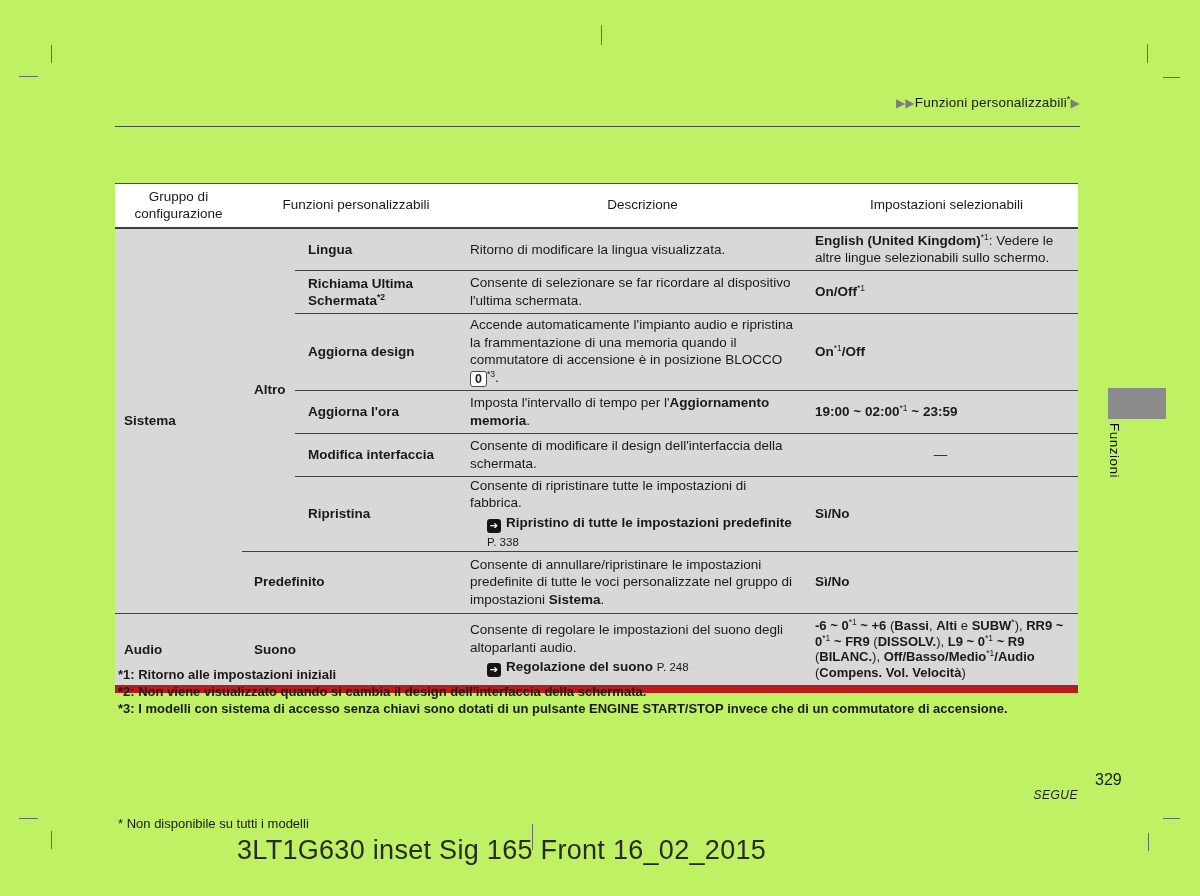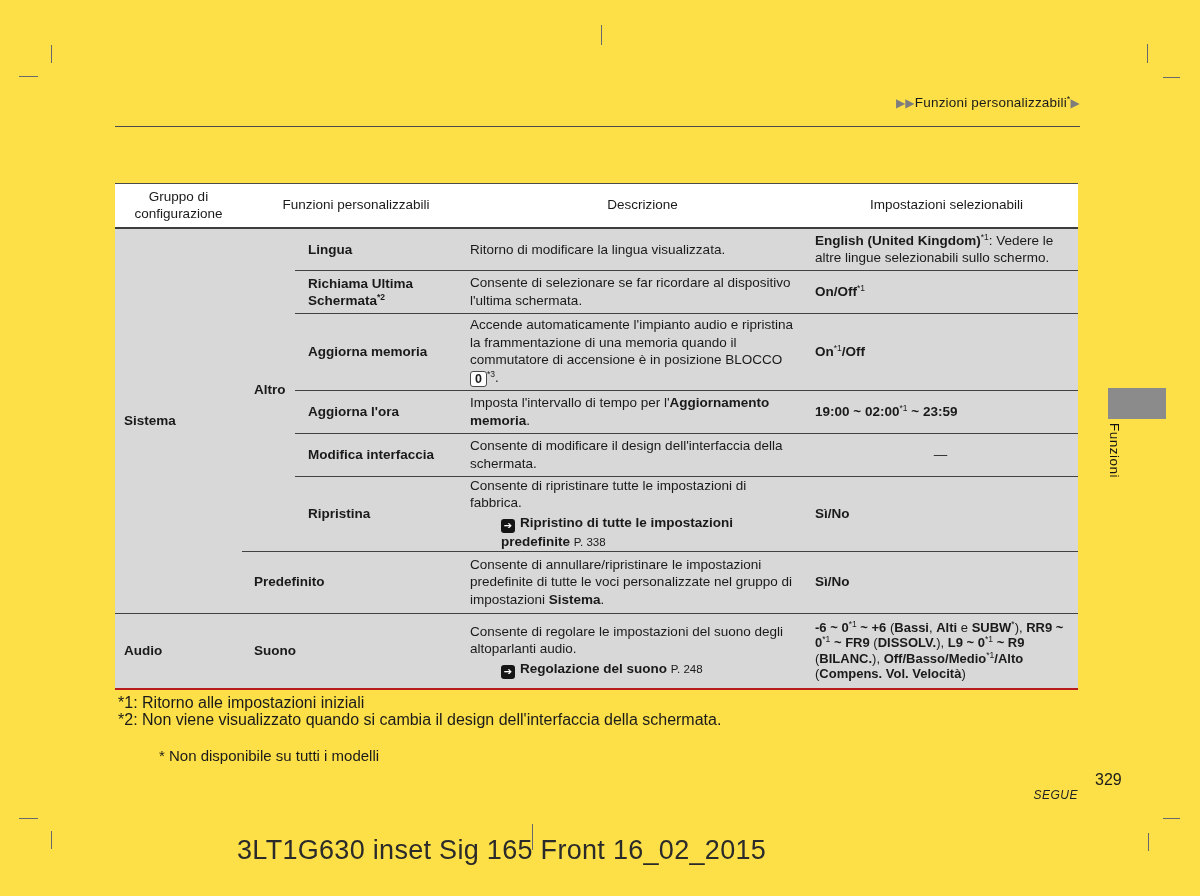--- a/index.html
+++ b/index.html
@@ -1,57 +1,57 @@
 <!DOCTYPE html>
 <html><head>
 <meta charset="utf-8">
 <style>
   html,body{margin:0;padding:0;}
   body{width:1200px;height:896px;background:#fff;font-family:"Liberation Sans","DejaVu Sans",sans-serif;color:#1a1a1a;}
-  .page{position:relative;width:1200px;height:896px;background:#fde047;overflow:hidden;}
+  .page{position:relative;width:1200px;height:896px;background:#bef264;overflow:hidden;}
 
   
   .mark{position:absolute;background:#6a6a6a;}
 
   
   .runhead{position:absolute;top:95px;right:120px;font-size:13.5px;letter-spacing:.2px;white-space:nowrap;}
   .runhead .arr{color:#7d7d7d;font-family:"DejaVu Sans",sans-serif;font-size:12px;}
   .runhead sup{font-size:9px;}
   .top-rule{position:absolute;left:115px;top:126px;width:965px;height:1px;background:#4a4a4a;}
 
   
   .tbl-wrap{position:absolute;left:115px;top:183px;width:963px;}
   table{border-collapse:collapse;width:963px;table-layout:fixed;}
   thead th{font-weight:normal;font-size:13.5px;text-align:center;vertical-align:middle;
     border-top:1px solid #4a4a4a;border-bottom:2px solid #3d3d3d;background:#fff;height:43px;line-height:1.22;padding:0;}
   tbody td{background:#d8d8d8;font-size:13.5px;vertical-align:middle;border-bottom:1px solid #414141;padding:0;line-height:17.5px;}
-  tbody tr.last td{border-bottom:2px solid #b91c1c;}
+  tbody tr.last td{border-bottom:8px solid #b91c1c;}
   td.group{font-weight:bold;padding-left:9px;}
   td.subgroup{font-weight:bold;padding-left:12px;}
   td.fn{font-weight:bold;padding-left:13px;padding-right:6px;line-height:17px;}
   td.desc{padding-right:14px;}
   td.set{font-weight:normal;padding-right:12px;}
   td.set b, td.fn b, td.desc b{font-weight:bold;}
   td.set.center{text-align:center;}
   td.set.tight{line-height:15.5px;font-size:13px;}
   sup{font-size:8.5px;line-height:0;}
   .keybox{display:inline-block;background:#fff;border:1px solid #4a4a4a;border-radius:3px;
     padding:0 4px;font-weight:bold;line-height:14px;font-size:12.5px;vertical-align:-1px;}
-  .refline{margin:2px 0 0 31px;font-weight:bold;line-height:17px;}
+  .refline{margin:2px 0 0 17px;font-weight:bold;line-height:17px;}
   .ref-icon{display:inline-block;width:14px;height:14px;background:#151515;color:#fff;border-radius:3px;
     text-align:center;line-height:14px;font-size:10px;margin-right:5px;vertical-align:-2px;font-family:"DejaVu Sans",sans-serif;}
   .refpage{font-weight:normal;font-size:11.5px;}
 
   
   .side-tab{position:absolute;left:1108px;top:388px;width:58px;height:31px;background:#8b8b8b;}
   .side-label{position:absolute;left:1107px;top:423px;writing-mode:vertical-rl;font-size:13.5px;letter-spacing:.5px;color:#111;}
 
   
-  .footnotes{position:absolute;left:118px;top:694px;font-size:16px;line-height:17px;}
-  .foot-note{position:absolute;left:118px;top:747px;font-size:15px;margin-left:41px;}
+  .footnotes{position:absolute;left:118px;top:666px;font-size:13px;line-height:17px;font-weight:bold;}
+  .foot-note{position:absolute;left:118px;top:816px;font-size:13px;}
   .segue{position:absolute;right:122px;top:788px;font-size:12px;font-style:italic;letter-spacing:.5px;color:#222;}
   .pagenum{position:absolute;left:1095px;top:771px;font-size:16px;}
 
   
   .printline{position:absolute;left:237px;top:835px;font-size:27px;color:#2a2a2a;letter-spacing:.3px;}
 </style>
 </head>
 <body>
 
 <div class="page">
@@ -96,21 +96,21 @@
           <td class="fn">Lingua</td>
           <td class="desc">Ritorno di modificare la lingua visualizzata.</td>
           <td class="set"><b>English (United Kingdom)</b><sup>*1</sup>: Vedere le altre lingue selezionabili sullo schermo.</td>
         </tr>
         <tr style="height:43px">
           <td class="fn">Richiama Ultima Schermata<sup>*2</sup></td>
           <td class="desc">Consente di selezionare se far ricordare al dispositivo l'ultima schermata.</td>
           <td class="set"><b>On/Off</b><sup>*1</sup></td>
         </tr>
         <tr style="height:77px">
-          <td class="fn">Aggiorna memoria</td>
+          <td class="fn">Aggiorna design</td>
           <td class="desc">Accende automaticamente l'impianto audio e ripristina la frammentazione di una memoria quando il commutatore di accensione è in posizione BLOCCO <span class="keybox">0</span><sup>*3</sup>.</td>
           <td class="set"><b>On</b><sup>*1</sup><b>/Off</b></td>
         </tr>
         <tr style="height:43px">
           <td class="fn">Aggiorna l'ora</td>
           <td class="desc">Imposta l'intervallo di tempo per l'<b>Aggiornamento memoria</b>.</td>
           <td class="set"><b>19:00 ~ 02:00</b><sup>*1</sup> <b>~ 23:59</b></td>
         </tr>
         <tr style="height:43px">
           <td class="fn">Modifica interfaccia</td>
@@ -134,29 +134,30 @@
         </tr>
         <tr class="last" style="height:76px">
           <td class="group">Audio</td>
           <td class="subgroup" colspan="2">Suono</td>
           <td class="desc">
             <div>Consente di regolare le impostazioni del suono degli altoparlanti audio.</div>
             <div class="refline">
               <span class="ref-icon">➔</span><span>Regolazione del suono</span> <span class="refpage">P. 248</span>
             </div>
           </td>
-          <td class="set tight"><b>-6 ~ 0</b><sup>*1</sup> <b>~ +6</b> (<b>Bassi</b>, <b>Alti</b> e <b>SUBW</b><sup>*</sup>), <b>RR9 ~ 0</b><sup>*1</sup> <b>~ FR9</b> (<b>DISSOLV.</b>), <b>L9 ~ 0</b><sup>*1</sup> <b>~ R9</b> (<b>BILANC.</b>), <b>Off/Basso/Medio</b><sup>*1</sup><b>/Alto</b> (<b>Compens. Vol. Velocità</b>)</td>
+          <td class="set tight"><b>-6 ~ 0</b><sup>*1</sup> <b>~ +6</b> (<b>Bassi</b>, <b>Alti</b> e <b>SUBW</b><sup>*</sup>), <b>RR9 ~ 0</b><sup>*1</sup> <b>~ FR9</b> (<b>DISSOLV.</b>), <b>L9 ~ 0</b><sup>*1</sup> <b>~ R9</b> (<b>BILANC.</b>), <b>Off/Basso/Medio</b><sup>*1</sup><b>/Audio</b> (<b>Compens. Vol. Velocità</b>)</td>
         </tr>
       </tbody>
     </table>
   </div>
 
   <div class="footnotes">
     <div>*1: Ritorno alle impostazioni iniziali</div>
     <div>*2: Non viene visualizzato quando si cambia il design dell'interfaccia della schermata.</div>
+    <div>*3: I modelli con sistema di accesso senza chiavi sono dotati di un pulsante <b>ENGINE START/STOP</b> invece che di un commutatore di accensione.</div>
   </div>
 
   <div class="side-tab"></div>
   <div class="side-label">Funzioni</div>
 
   <div class="foot-note">* Non disponibile su tutti i modelli</div>
   <div class="segue">SEGUE</div>
   <div class="pagenum">329</div>
 
   <div class="printline">3LT1G630 inset Sig 165 Front 16_02_2015</div>

